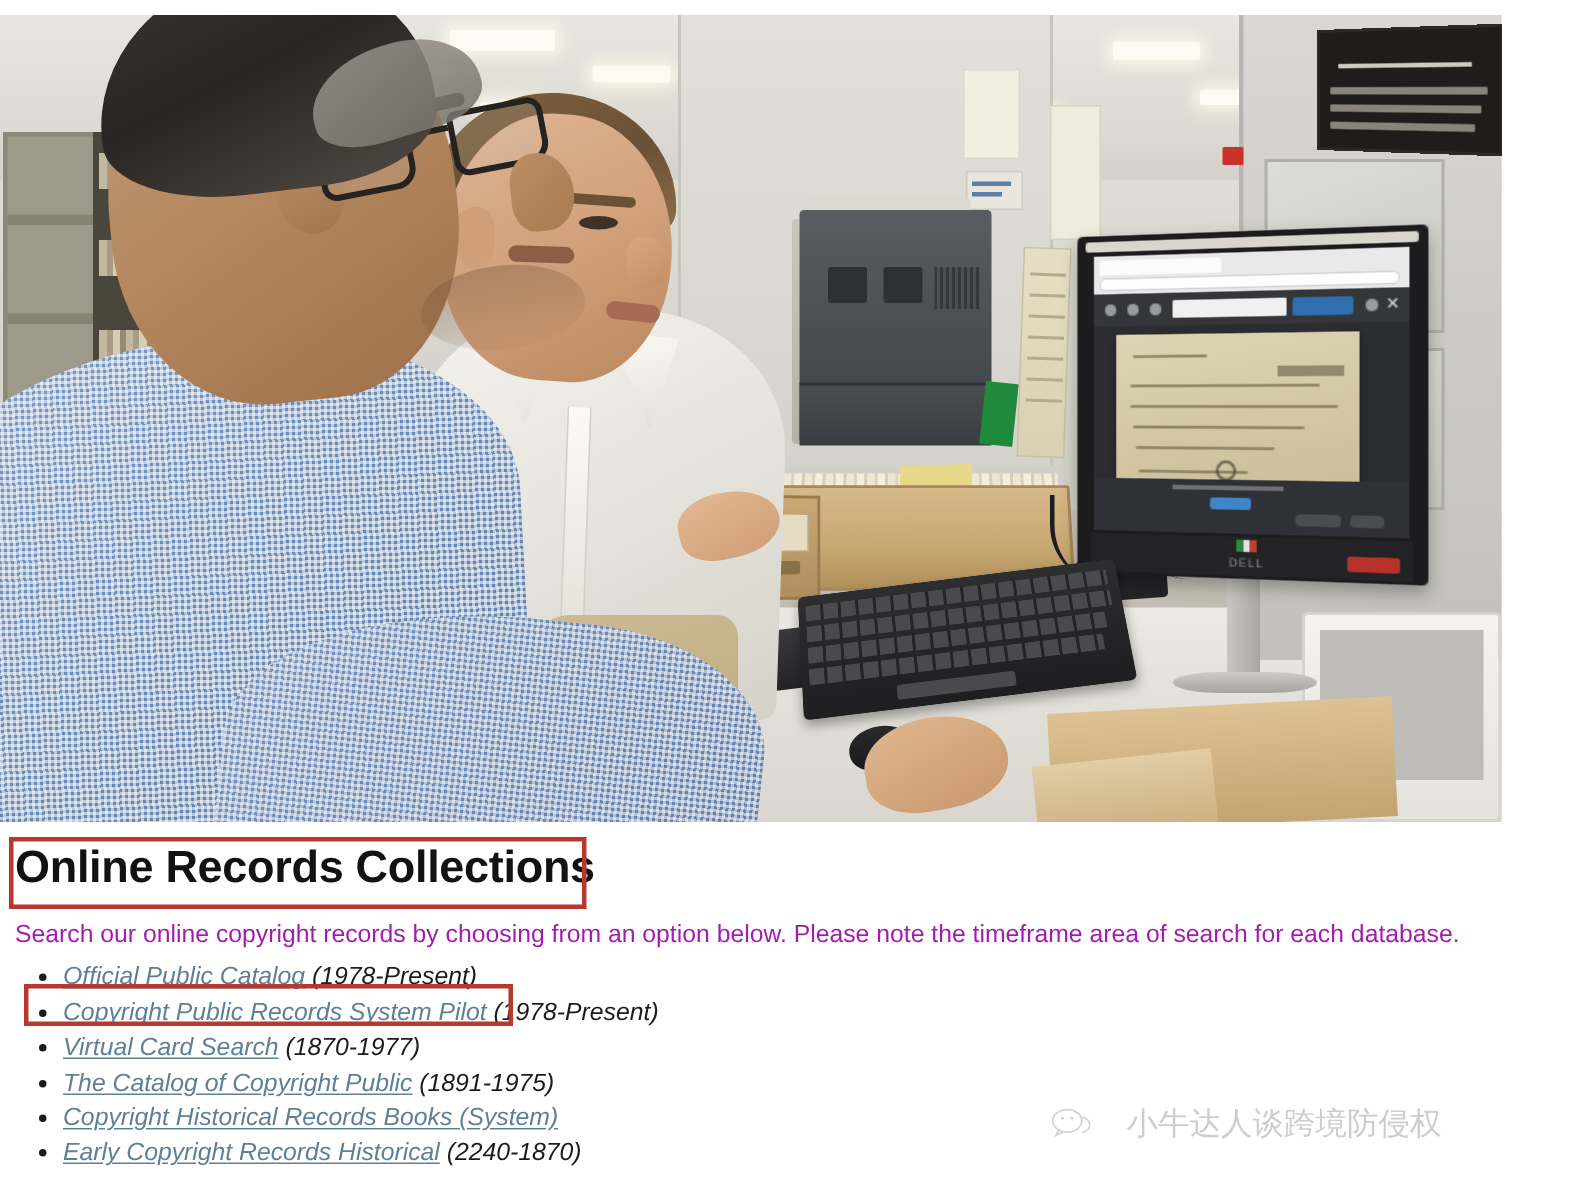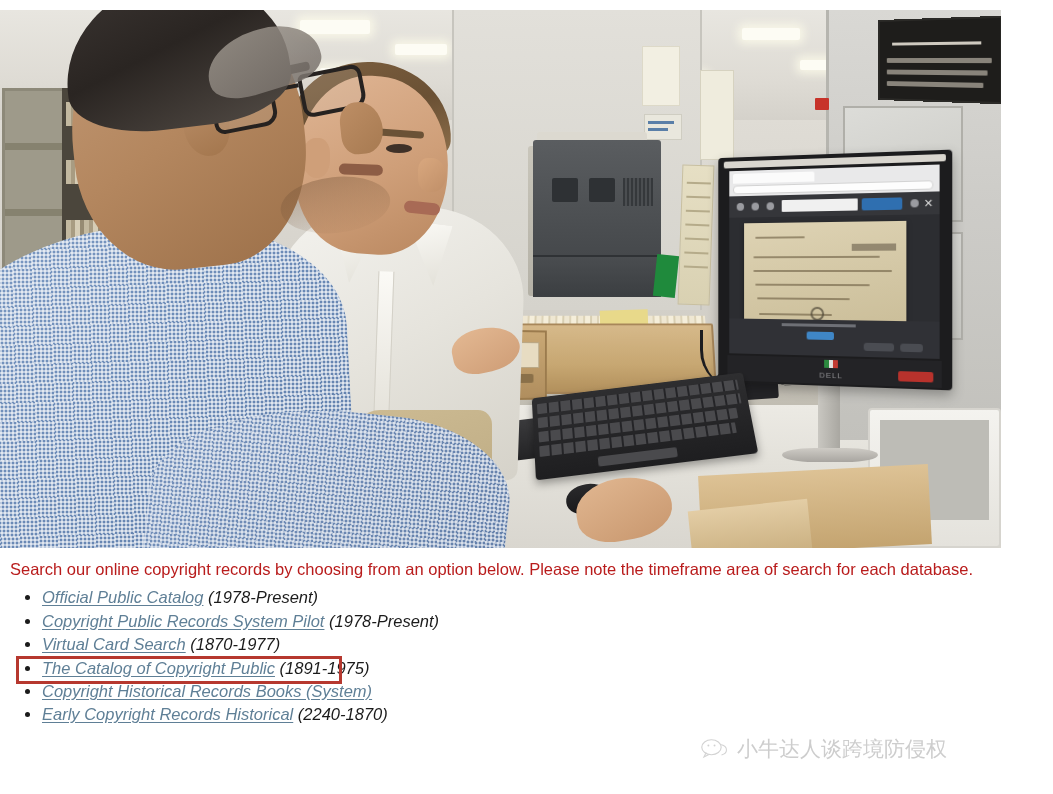--- a/index.html
+++ b/index.html
@@ -537,21 +537,21 @@
     font-family: "Liberation Sans", sans-serif;
   }
   .annot-title {
     position: absolute; left: 0px; top: 10px;
     width: 385px; height: 48px;
     border: 3px solid #b6382f;
     pointer-events: none;
   }
   p.lede {
     margin: 10px 0 6px 4px;
-    font-size: 16.5px; line-height: 1.35; color: #b91c1c;
+    font-size: 16.5px; line-height: 1.35; color: #a21caf;
   }
   ul.records {
     margin: 4px 0 0 0; padding: 0 0 0 36px;
     list-style: disc;
   }
   ul.records li {
     font-size: 16.5px; line-height: 1.42; color: #1b1b1b;
     margin: 0; padding: 0; font-style: italic;
   }
   ul.records li::marker { color: #1b1b1b; }
@@ -562,21 +562,21 @@
   .annot-list {
     position: absolute; left: 16px; top: 108px;
     width: 326px; height: 28px;
     border: 3px solid #b6382f;
     pointer-events: none;
   }
 
   
   .watermark {
     position: absolute; left: 700px; top: 736px;
-    display: flex; align-items: center; gap: 7px;
+    display: flex; align-items: center; gap: 21px;
     color: #c9c9c9; opacity: .92;
     font-size: 21px; line-height: 1;
     font-family: "DejaVu Sans", sans-serif;
     white-space: nowrap;
     pointer-events: none;
     justify-content: space-between;
   }
   .wm-icon { width: 30px; height: 26px; display: block; }
 </style>
 </head>
@@ -755,20 +755,24 @@
     <div class="person-a-hair">
       <div class="hair-gray"></div>
     </div>
     <div class="hand-a"></div>
 
   </div>
 </div>
 
 <div class="content">
 
+  <div class="title-row">
+    <h1 class="page-title">Online Records Collections</h1>
+    <div class="annot-title"></div>
+  </div>
 
   <p class="lede">Search our online copyright records by choosing from an option below. Please note the timeframe area of search for each database.</p>
 
   <ul class="records">
     <li>
       <a href="#">Official Public Catalog</a><span> (1978-Present)</span>
     </li>
     <li>
       <a href="#">Copyright Public Records System Pilot</a><span> (1978-Present)</span>
     </li>

